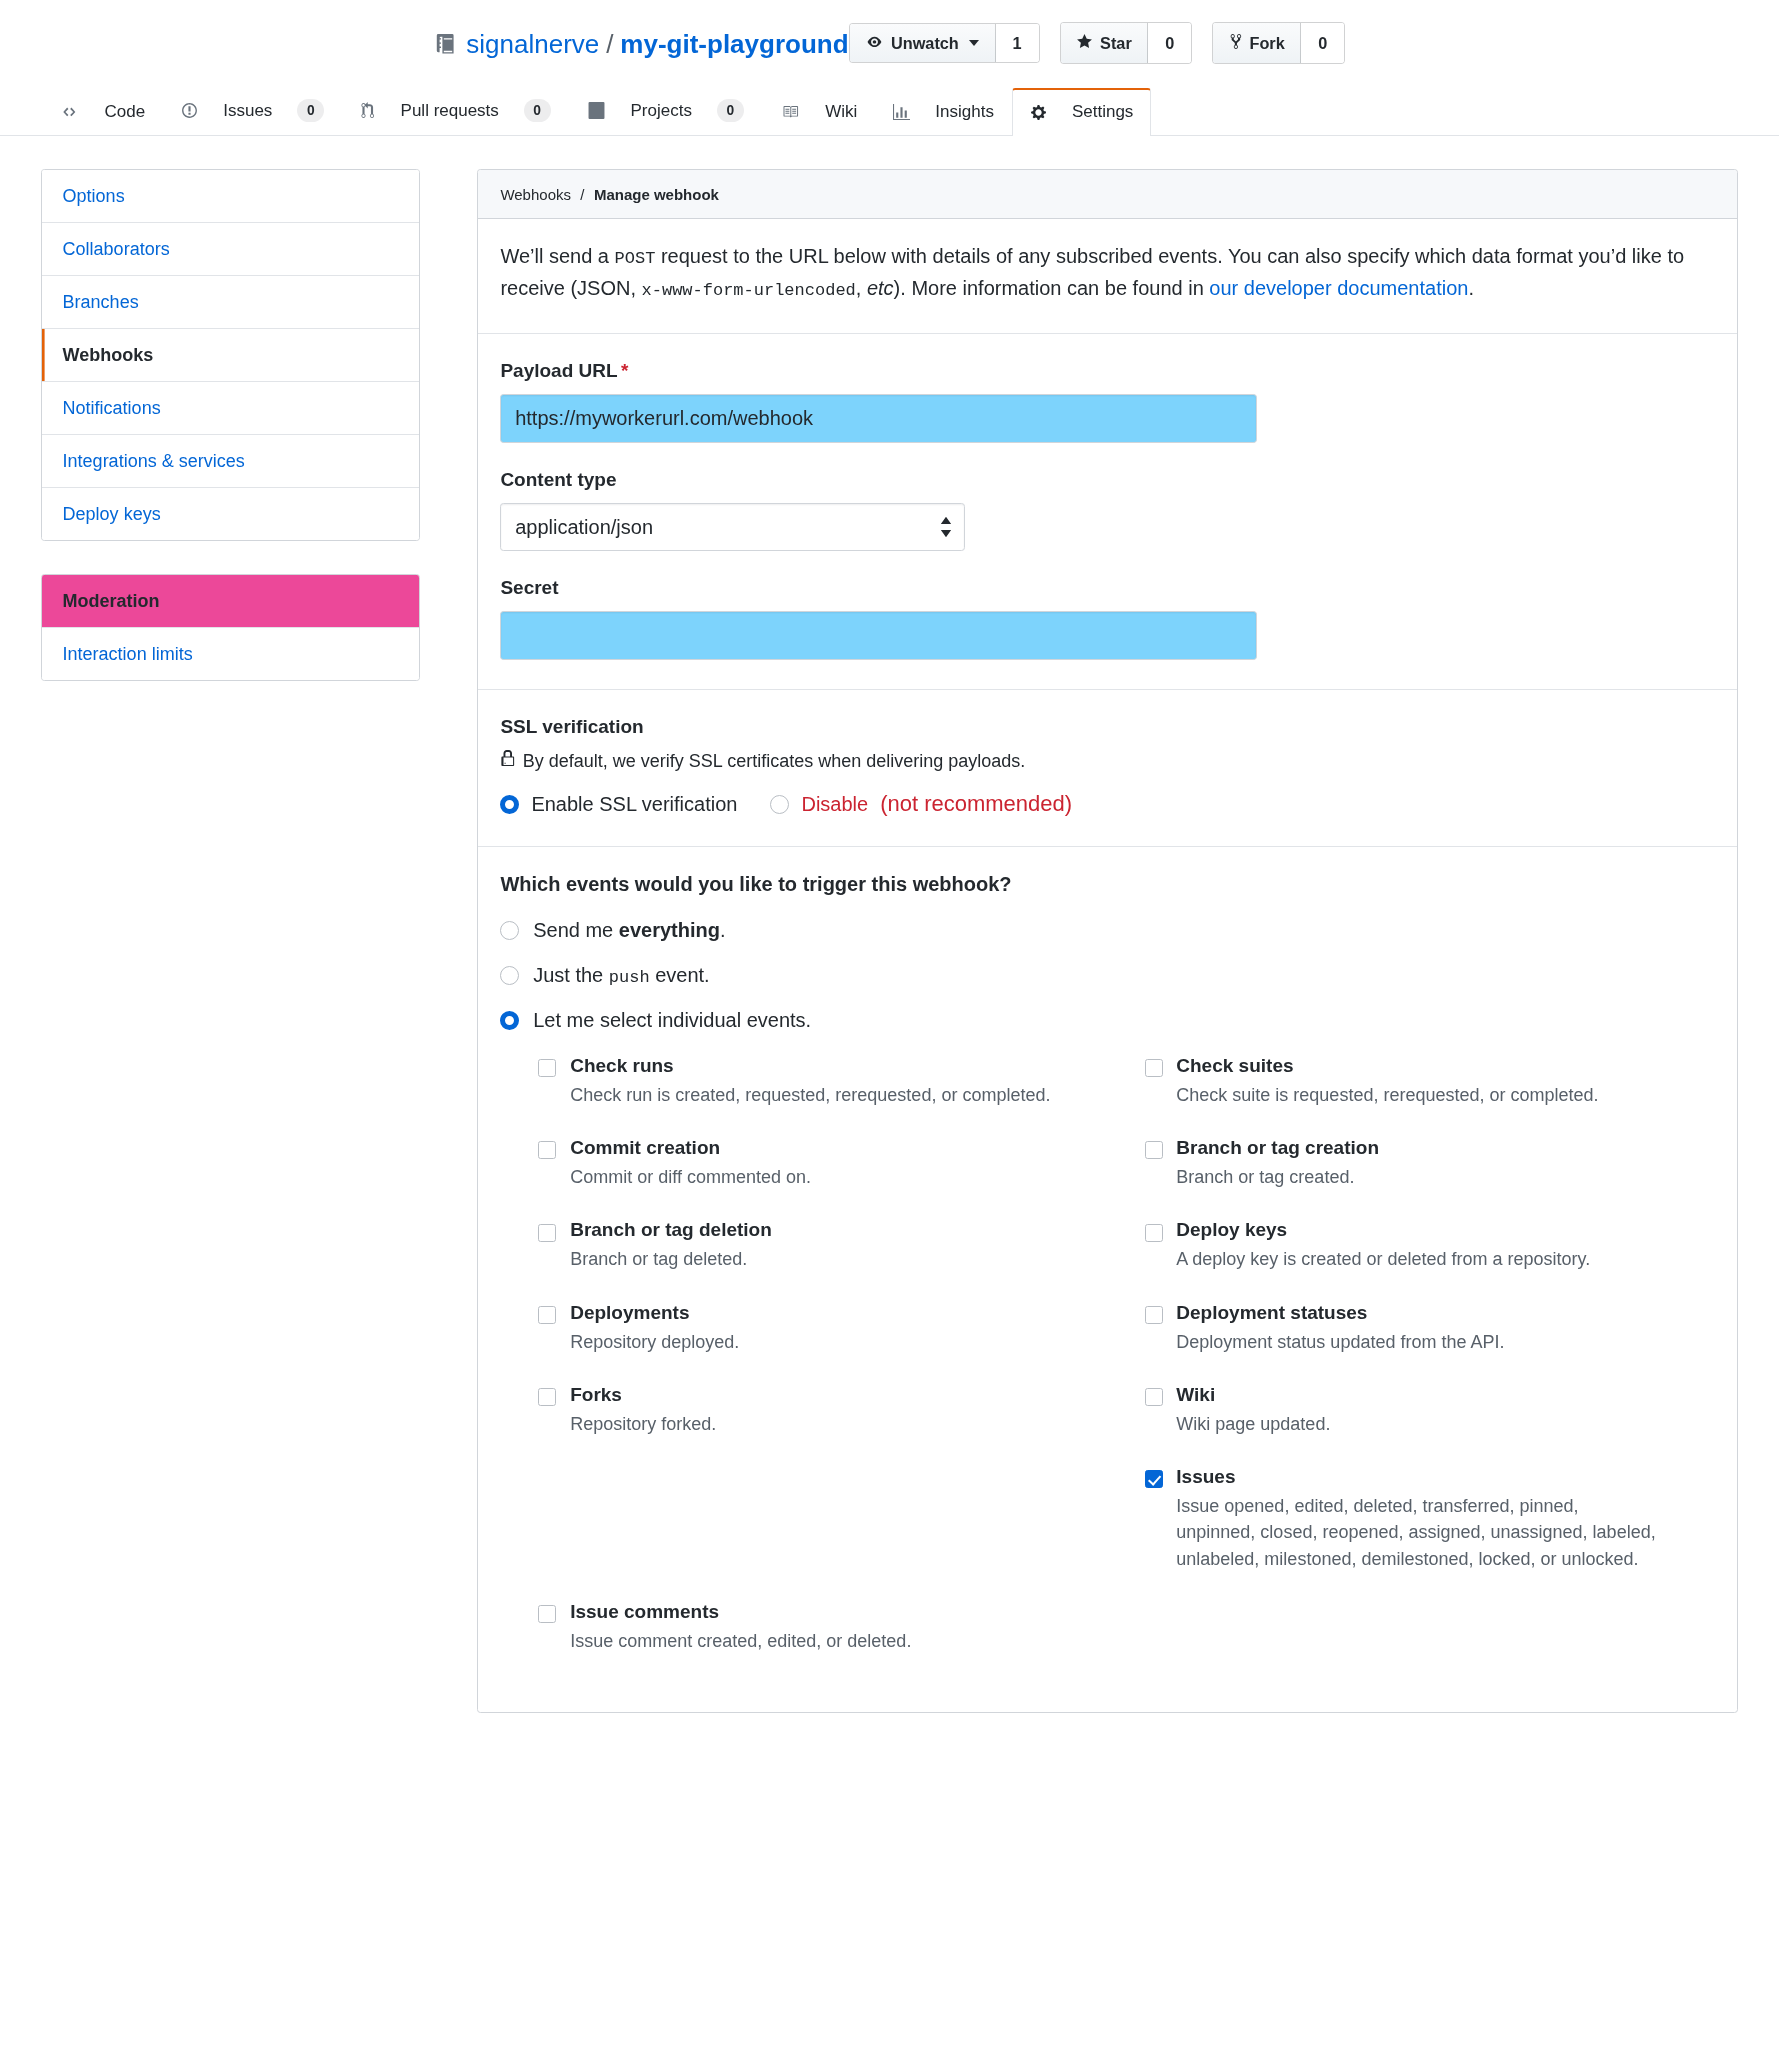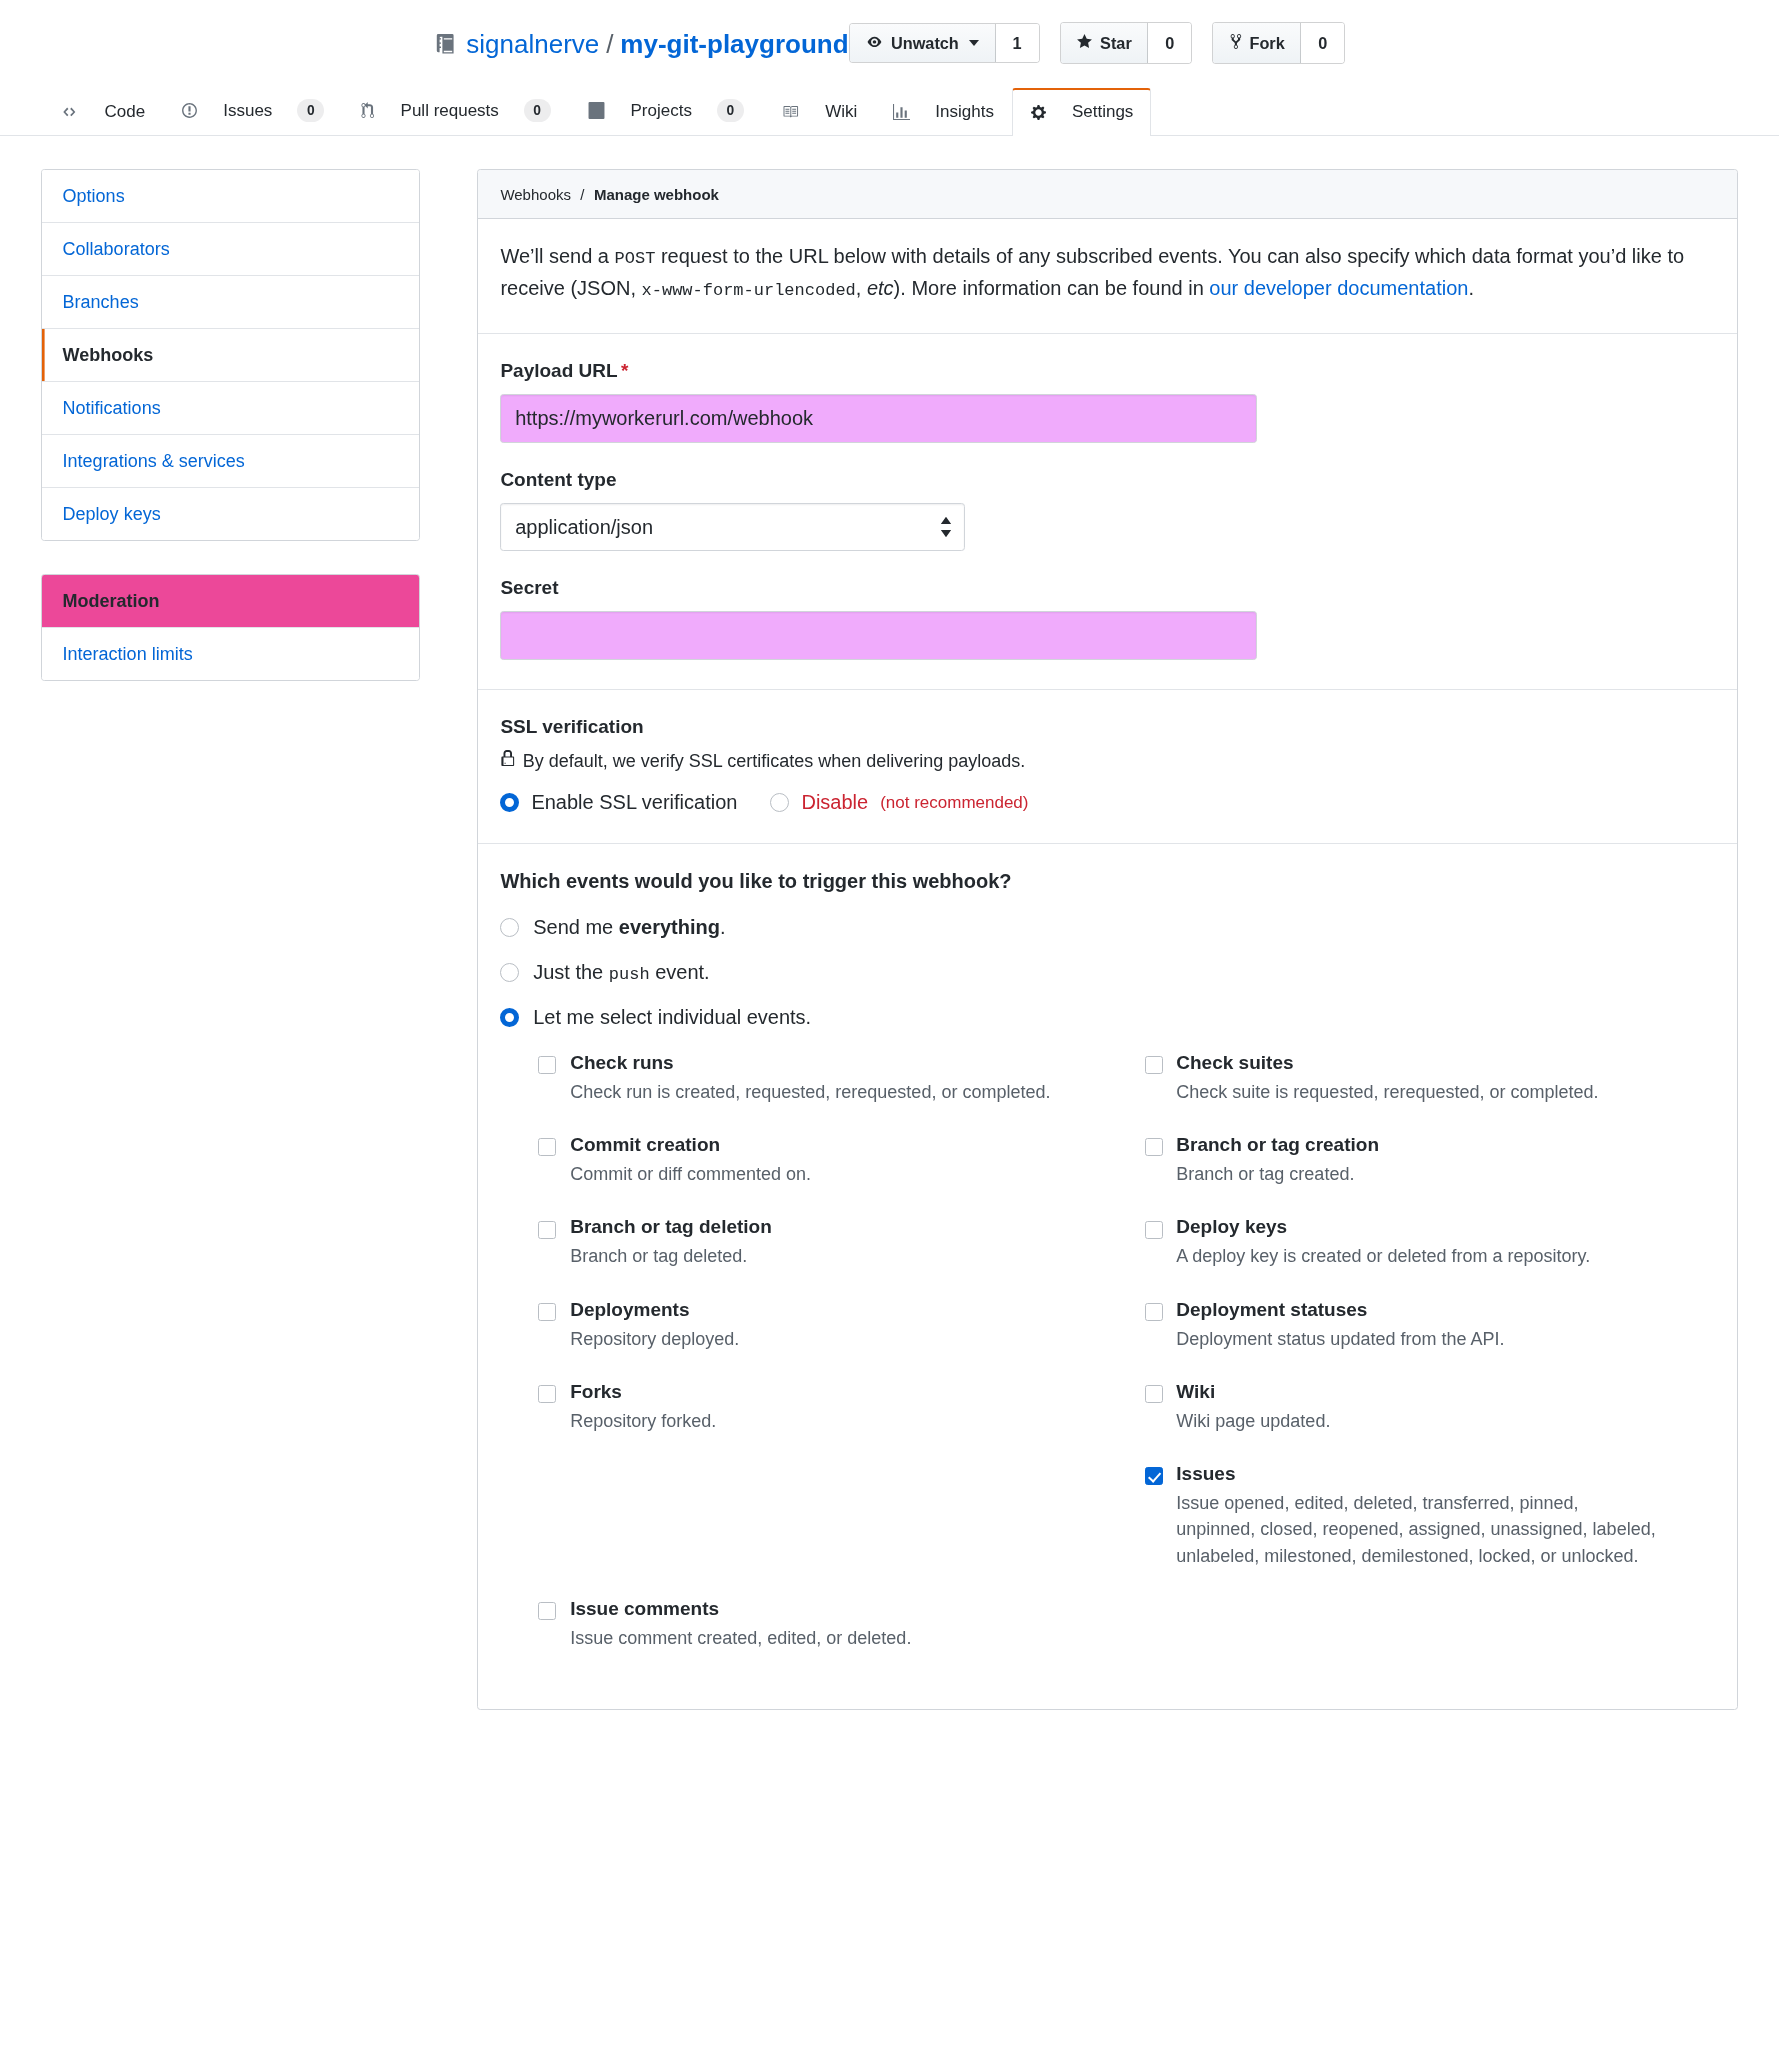--- a/index.html
+++ b/index.html
@@ -195,21 +195,21 @@
     margin-bottom: 12px;
   }
   .req { color: #cb2431; font-weight: bold; margin-left: 3.4px; }
   .text-input {
     width: 757px;
     font-size: 20px;
     padding: 12px 13.8px;
     border: 0.9px solid #d1d5da;
     border-radius: 3.4px;
     color: #24292e;
-    background: #f0abfc;
+    background: #7dd3fc;
     font-family: "Liberation Sans", sans-serif;
     box-shadow: inset 0 0.9px 1.7px rgba(27,31,35,0.075);
   }
   .select-wrap { position: relative; width: 465px; }
   .select-input {
     width: 100%;
     font-size: 20px;
     padding: 12px 38px 12px 13.8px;
     border: 0.9px solid #d1d5da;
     border-radius: 3.4px;
@@ -262,21 +262,21 @@
     inset: 2.6px;
     border-radius: 50%;
     background: #0366d6;
     box-shadow: 0 0 0 2.6px #fff inset;
   }
   .radio.checked {
     border: 5.2px solid #0366d6;
   }
   .radio.checked::after { display: none; }
   .danger { color: #cb2431; }
-  .muted-danger { color: #cb2431; font-size: 17px; }
+  .muted-danger { color: #cb2431; font-size: 22px; }
 
   .events-q {
     font-size: 20px;
     font-weight: bold;
     margin-bottom: 22.4px;
   }
   .event-choice {
     display: flex;
     align-items: center;
     gap: 13.8px;

